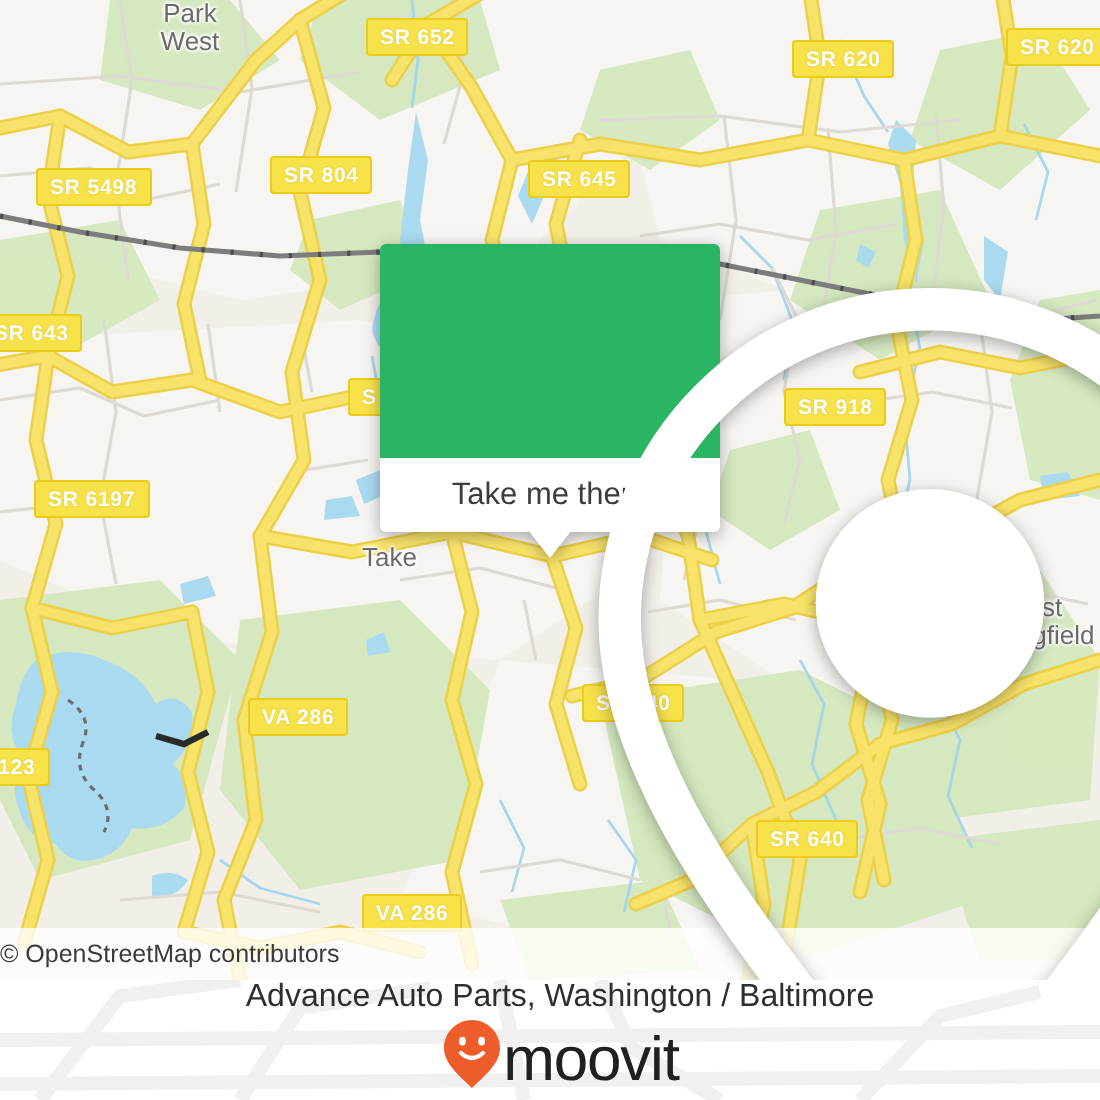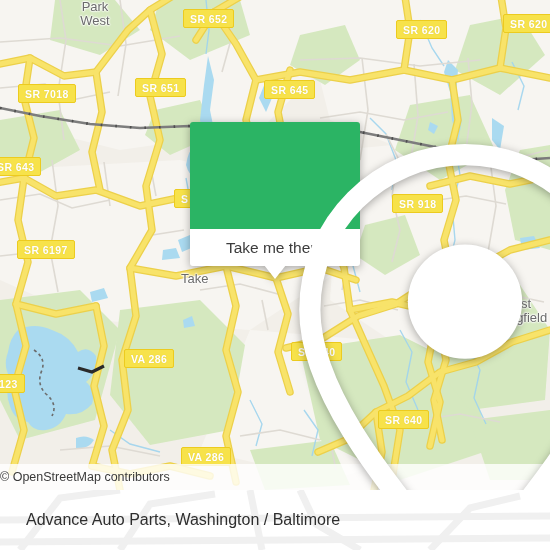--- a/index.html
+++ b/index.html
@@ -133,20 +133,21 @@
   }
   #footer-bg { position: absolute; left: 0; top: 0; }
   #footer-inner {
     position: relative;
     height: 60px;
     display: flex;
     align-items: center;
     justify-content: space-between;
     padding: 0 16px 0 26px;
     box-sizing: border-box;
+    flex-direction: column;
   }
   #footer-title {
     font-size: 16px;
     color: #2e2e2e;
     white-space: nowrap;
   }
   #brand {
     display: flex;
     align-items: center;
     gap: 1px;
@@ -343,22 +344,22 @@
     </div>
     <div class="place" style="left:181px; top:272px;">Take</div>
     <div class="place center" style="left:474px; top:297px; width:85px;">
       <div>West</div>
       <div>Springfield</div>
     </div>
 
     <div class="shield" style="left:183px;  top:9px;">SR 652</div>
     <div class="shield" style="left:396px;  top:20px;">SR 620</div>
     <div class="shield" style="left:503px;  top:14px;">SR 620</div>
-    <div class="shield" style="left:18px;   top:84px;">SR 7018</div>
-    <div class="shield" style="left:135px;  top:78px;">SR 651</div>
+    <div class="shield" style="left:18px;   top:84px;">SR 5498</div>
+    <div class="shield" style="left:135px;  top:78px;">SR 804</div>
     <div class="shield" style="left:264px;  top:80px;">SR 645</div>
     <div class="shield" style="left:-10px;  top:157px;">SR 643</div>
     <div class="shield" style="left:174px;  top:189px;">S</div>
     <div class="shield" style="left:392px;  top:194px;">SR 918</div>
     <div class="shield" style="left:17px;   top:240px;">SR 6197</div>
     <div class="shield" style="left:124px;  top:349px;">VA 286</div>
     <div class="shield" style="left:291px;  top:342px;">SR 640</div>
     <div class="shield" style="left:-8px;   top:374px;">123</div>
     <div class="shield" style="left:378px;  top:410px;">SR 640</div>
     <div class="shield" style="left:181px;  top:447px;">VA 286</div>
@@ -391,16 +392,27 @@
         <path d="M120,60 L150,14 L215,4"></path>
         <path d="M250,0 L262,60"></path>
         <path d="M300,0 L316,34 L360,60"></path>
         <path d="M430,60 L470,18 L520,6"></path>
         <path d="M0,30 L550,26"></path>
         <path d="M0,52 L550,48"></path>
       </g>
     </svg>
     <div id="footer-inner">
       <div id="footer-title">Advance Auto Parts, Washington / Baltimore</div>
+      <div id="brand">
+        <span>
+          <svg width="30" height="36" viewBox="0 0 30 36">
+            <path d="M15 1 C7.3 1 1 7.3 1 15 C1 23 9 29 15 35 C21 29 29 23 29 15 C29 7.3 22.7 1 15 1 Z" fill="#ed5c29"></path>
+            <ellipse cx="10.2" cy="11.6" rx="1.7" ry="2.2" fill="#ffffff"></ellipse>
+            <ellipse cx="19.8" cy="11.6" rx="1.7" ry="2.2" fill="#ffffff"></ellipse>
+            <path d="M9.5 17.5 Q15 22.5 20.5 17.5" stroke="#ffffff" stroke-width="2.1" fill="none" stroke-linecap="round"></path>
+          </svg>
+        </span>
+        <span id="brand-name">moovit</span>
+      </div>
     </div>
   </div>
 
 </div>
 
 </body></html>

